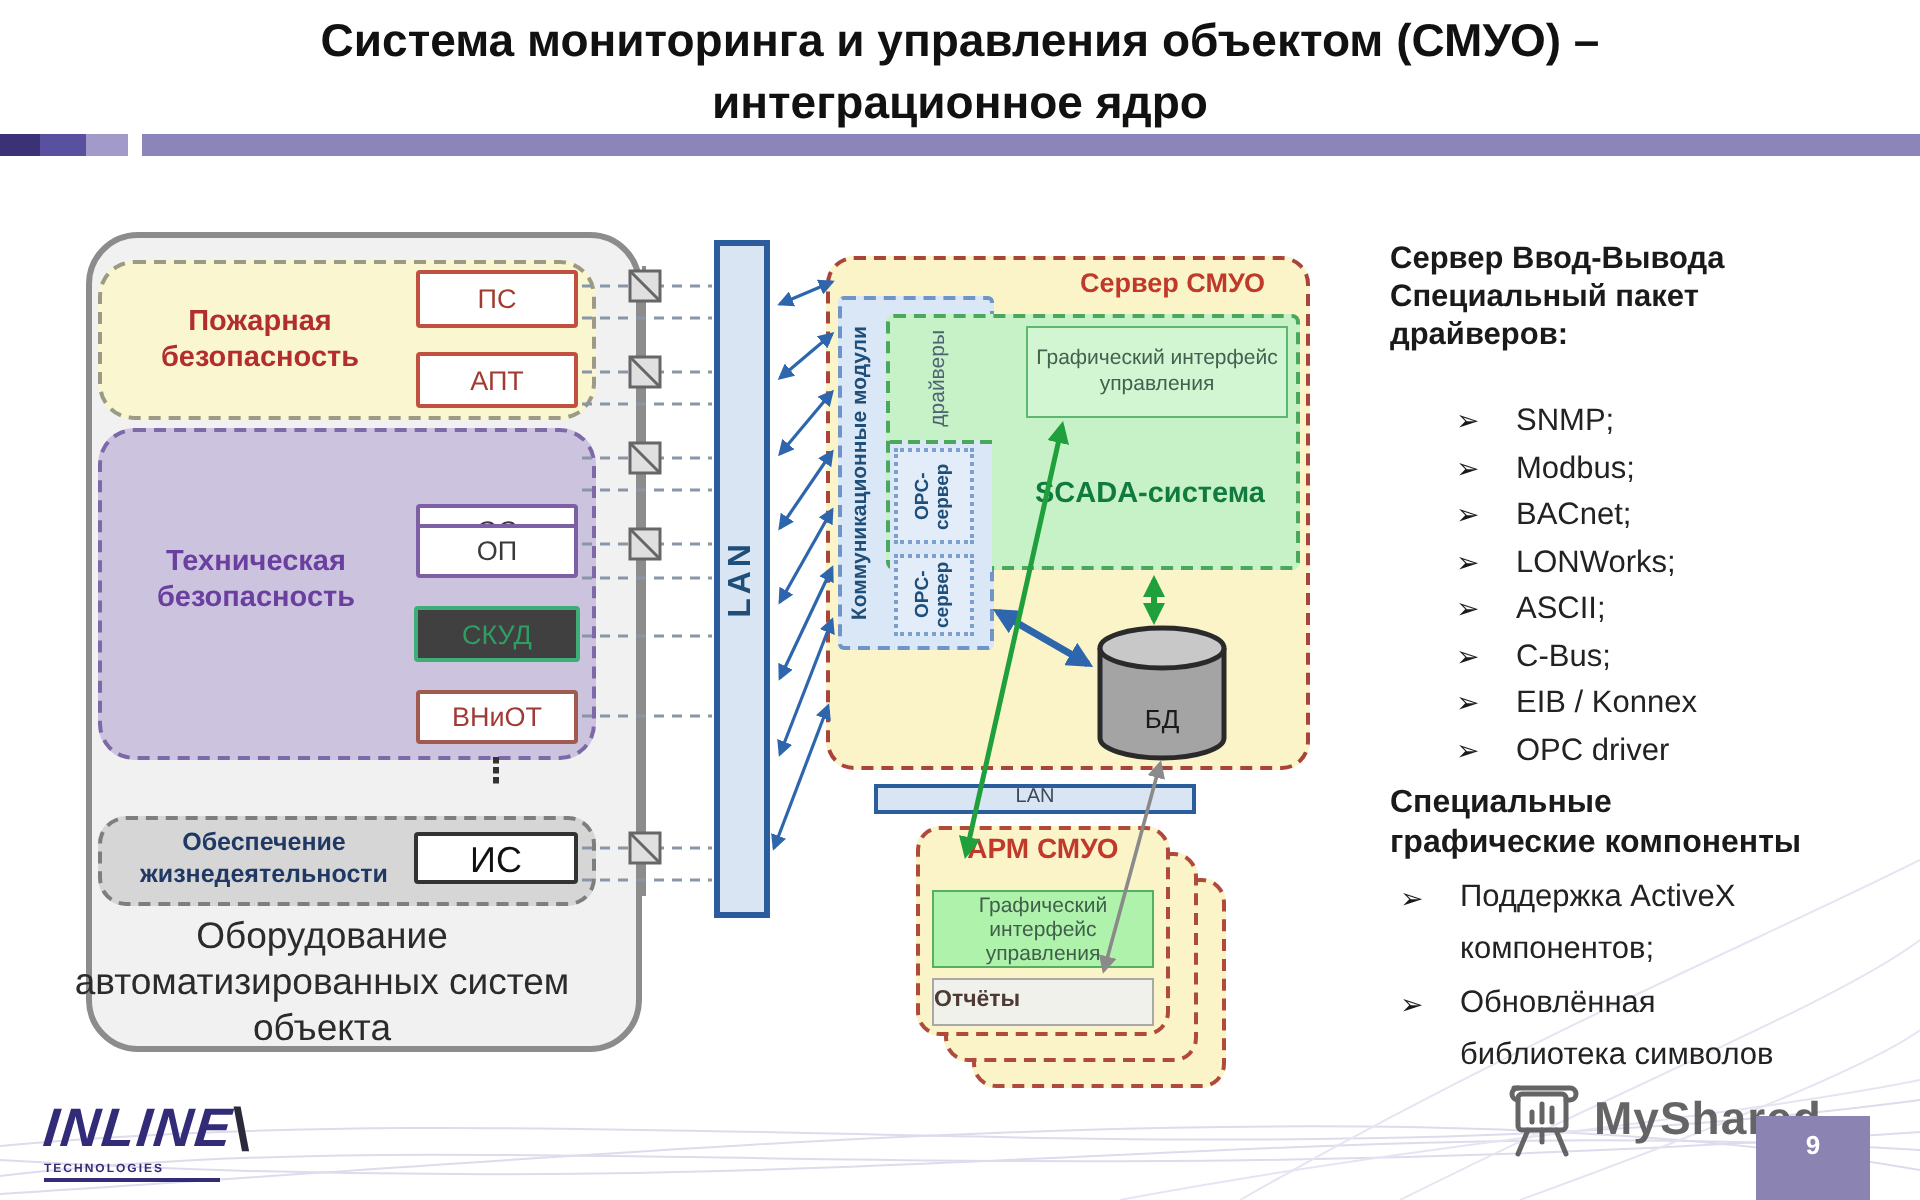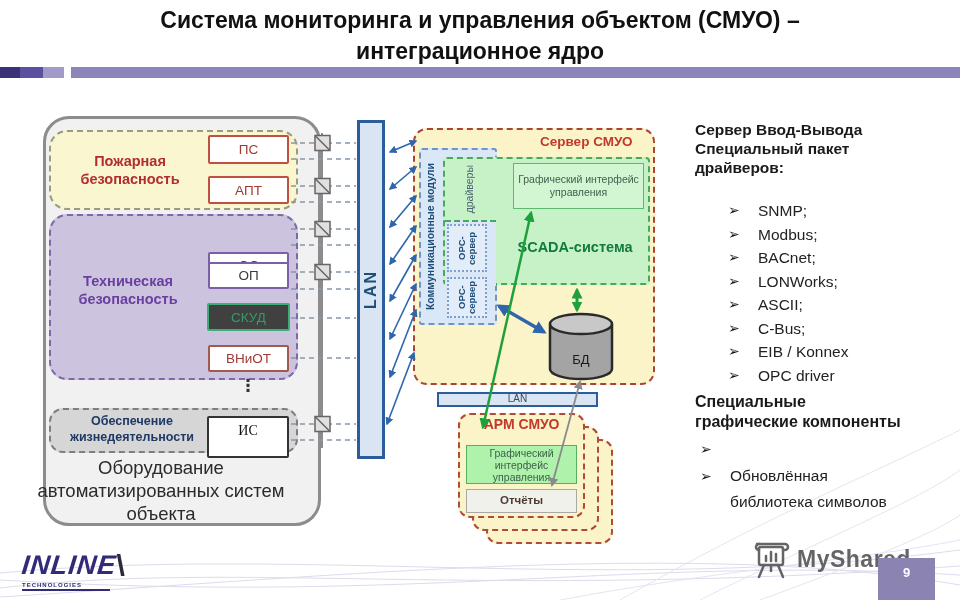--- a/index.html
+++ b/index.html
@@ -39,21 +39,21 @@
   .driverslabel span{writing-mode:vertical-rl;transform:rotate(180deg);font-size:10.5px;color:#4f6473;white-space:nowrap;}
   .commpatch{left:445px;top:220px;width:51px;height:66px;background:#d9e7f6;border-top:2px dashed #49a85e;box-sizing:border-box;}
   .opc{background:#e2edf9;border:2px dotted #7ba0cf;box-sizing:border-box;display:flex;align-items:center;justify-content:center;}
   .opc span{writing-mode:vertical-rl;transform:rotate(180deg);font-size:9.5px;font-weight:bold;color:#1f4e79;line-height:10px;text-align:center;}
   .guisrv{left:513px;top:163px;width:131px;height:46px;background:#d2f6d2;border:1.5px solid #5cb86e;box-sizing:border-box;display:flex;align-items:center;justify-content:center;text-align:center;font-size:10.5px;color:#44604f;line-height:13px;}
   .scadalabel{left:500px;top:239px;width:150px;text-align:center;font-size:14.5px;font-weight:bold;color:#117a3e;}
   
   .armcard{width:127px;height:105px;background:#fbf4c8;border:2px dashed #b04a3a;border-radius:12px;box-sizing:border-box;}
   .armlabel{left:458px;top:416px;width:127px;text-align:center;font-size:14px;font-weight:bold;color:#c0392b;}
   .armgui{left:466px;top:445px;width:111px;height:39px;background:#aef2ac;border:1px solid #55b060;box-sizing:border-box;display:flex;align-items:center;justify-content:center;text-align:center;font-size:10.5px;color:#3f5f4a;line-height:12px;}
-  .reports{left:466px;top:489px;width:111px;height:24px;background:#f1f1ec;border:1.5px solid #a8a8a8;box-sizing:border-box;text-align:center;font-size:11.5px;font-weight:bold;color:#4d3a33;line-height:21px;}
+  .reports{left:466px;top:489px;width:111px;height:24px;background:#f1f1ec;border:1.5px solid #a8a8a8;box-sizing:border-box;font-size:11.5px;font-weight:bold;color:#4d3a33;line-height:21px;}
   
   .ioheading{left:695px;top:120px;width:220px;font-size:15.5px;font-weight:bold;color:#1a1a1a;line-height:19px;}
   .iohead2{width:185px;}
   .blist{left:728px;top:202px;}
   .brow{display:flex;align-items:flex-start;height:23.5px;font-size:15.5px;color:#222;}
   .bul{width:30px;font-size:14px;color:#1a1a1a;}
   .gheading{left:695px;top:392px;width:250px;font-size:16px;font-weight:bold;color:#1a1a1a;line-height:20px;}
   .glist{left:700px;top:436px;}
   .grow{display:flex;align-items:flex-start;font-size:15.5px;color:#222;line-height:26px;margin-bottom:1px;}
   .grow .gtext{width:185px;}
@@ -108,21 +108,21 @@
   <div class="abs seclabel techlabel ctr">Техническая безопасность</div>
   <div class="abs dev" style="left:208px;top:220px;width:81px;height:27px;line-height:24px;border:2px solid #7d5fa5;color:#3a3a3a;margin-top:32px;">ОС</div>
   <div class="abs dev" style="left:208px;top:262px;width:81px;height:27px;line-height:24px;border:2px solid #7d5fa5;color:#3a3a3a;">ОП</div>
   <div class="abs dev" style="left:207px;top:303px;width:83px;height:28px;line-height:25px;border:2px solid #3fae76;color:#2e9e63;background:#404040;">СКУД</div>
   <div class="abs dev" style="left:208px;top:345px;width:81px;height:27px;line-height:24px;border:2px solid #a05a50;color:#a03a36;">ВНиОТ</div>
 
   <div class="abs dots">⋮</div>
 
   <div class="abs section life"></div>
   <div class="abs seclabel lifelabel ctr">Обеспечение жизнедеятельности</div>
-  <div class="abs dev" style="left:207px;top:416px;width:82px;height:42px;line-height:25px;border:2px solid #333;color:#111;font-size:14px;font-family:Liberation Serif, serif;">ИС</div>
+  <div class="abs dev" style="left:207px;top:416px;width:82px;height:26px;line-height:25px;border:2px solid #333;color:#111;font-size:18px;">ИС</div>
 
   <div class="abs equipcap">Оборудование автоматизированных систем объекта</div>
 
   <div class="abs lanv">
       <span>LAN</span>
     </div>
 
   <div class="abs server"></div>
   <div class="abs serverlabel">Сервер СМУО</div>
 
@@ -268,20 +268,21 @@
   </div>
 
   <div class="abs gheading">
     <div>Специальные</div>
     <div>графические компоненты</div>
   </div>
 
   <div class="abs glist">
     <div class="grow">
         <span class="bul">➢</span>
+        <span class="gtext">Поддержка ActiveX компонентов;</span>
       </div>
     <div class="grow">
         <span class="bul">➢</span>
         <span class="gtext">Обновлённая библиотека символов</span>
       </div>
   </div>
 
   <div class="abs inline-logo">
     <span class="inline-name">INLINE</span><span class="inline-slash">\</span>
     <span class="inline-sub">TECHNOLOGIES</span>

